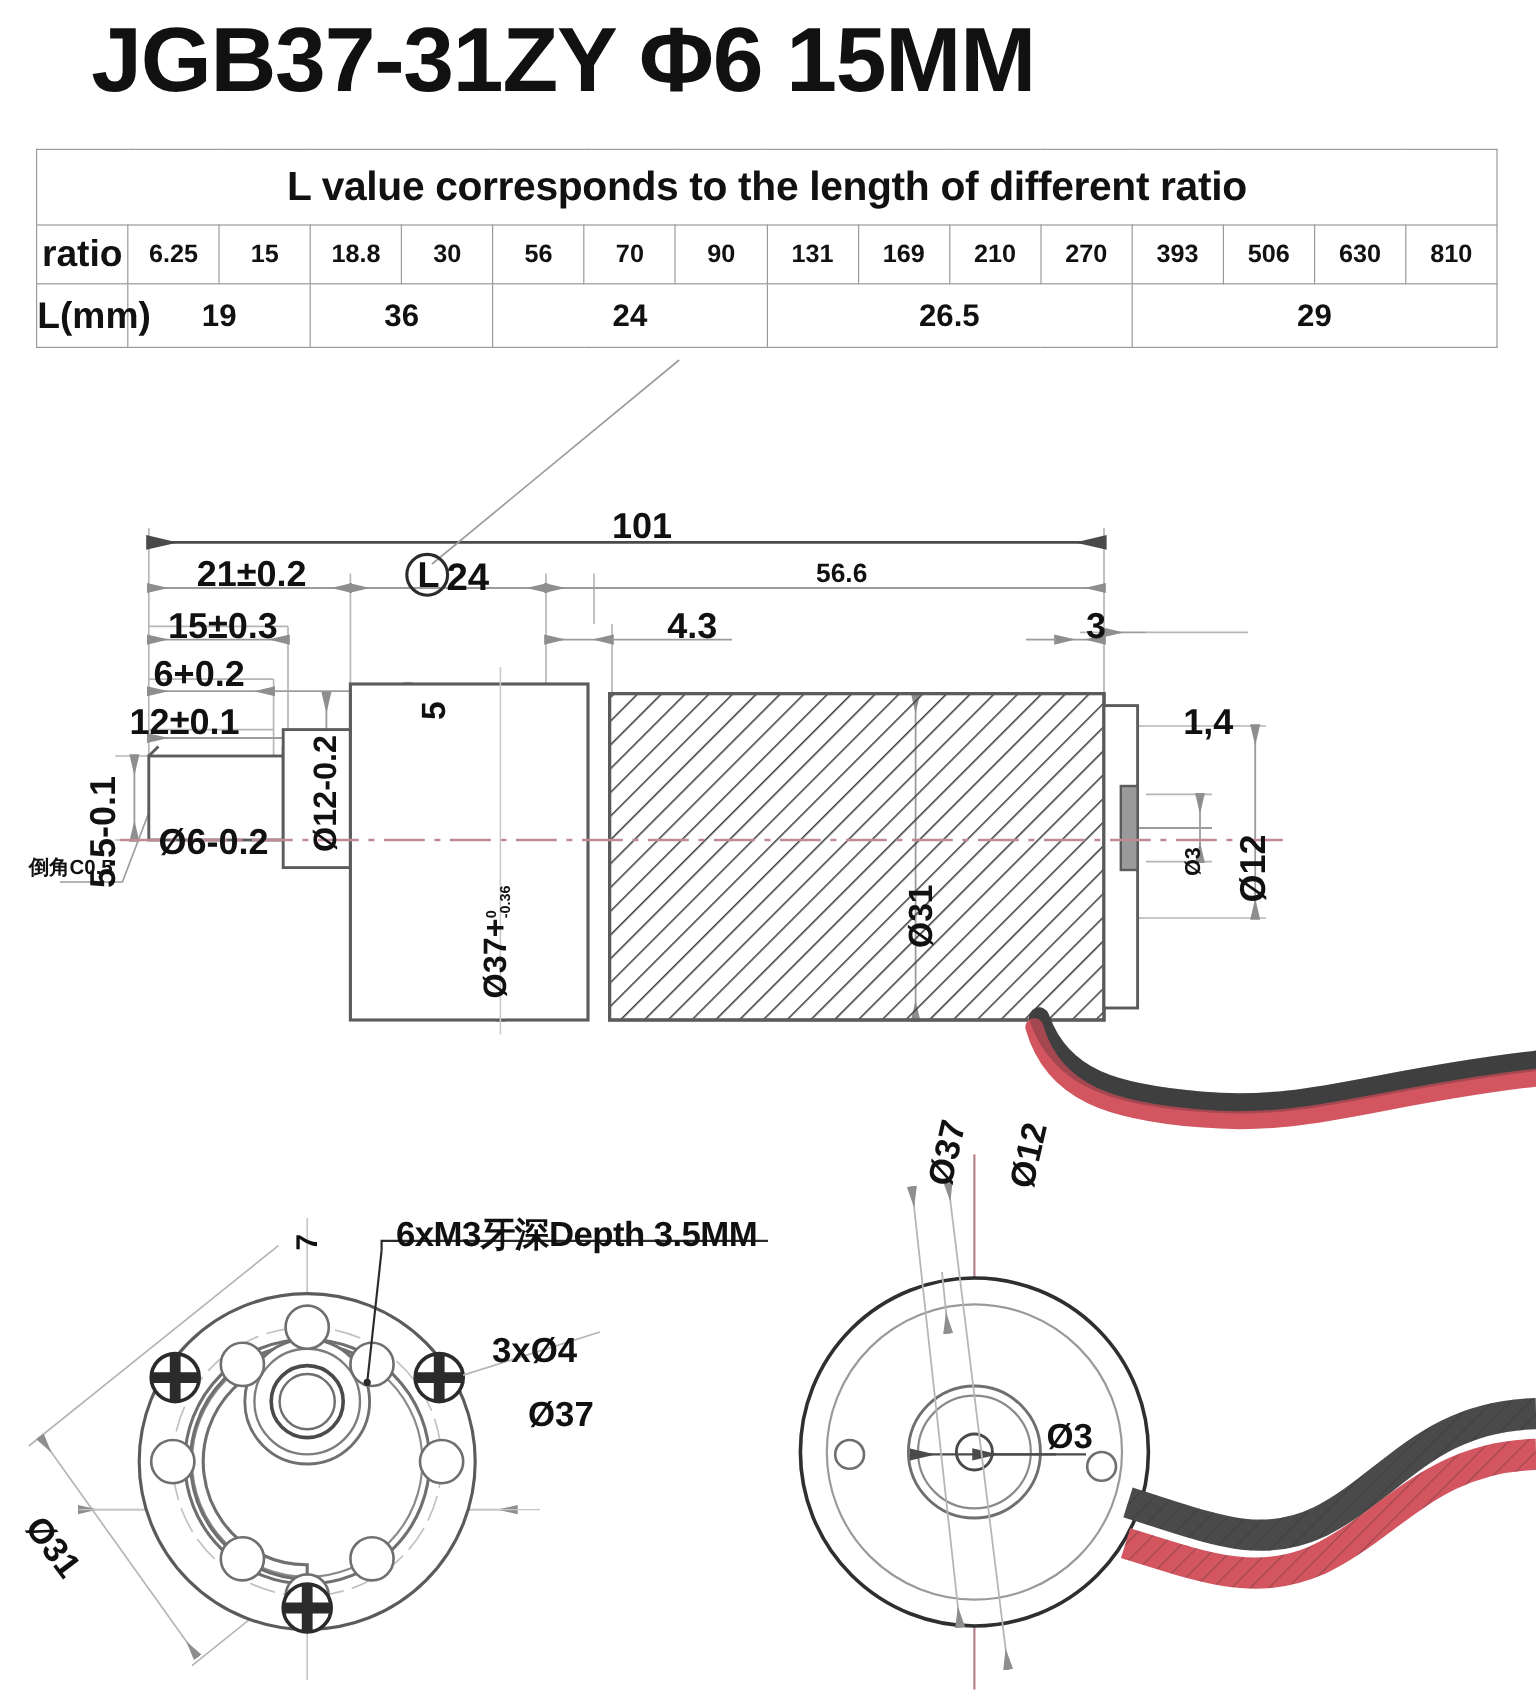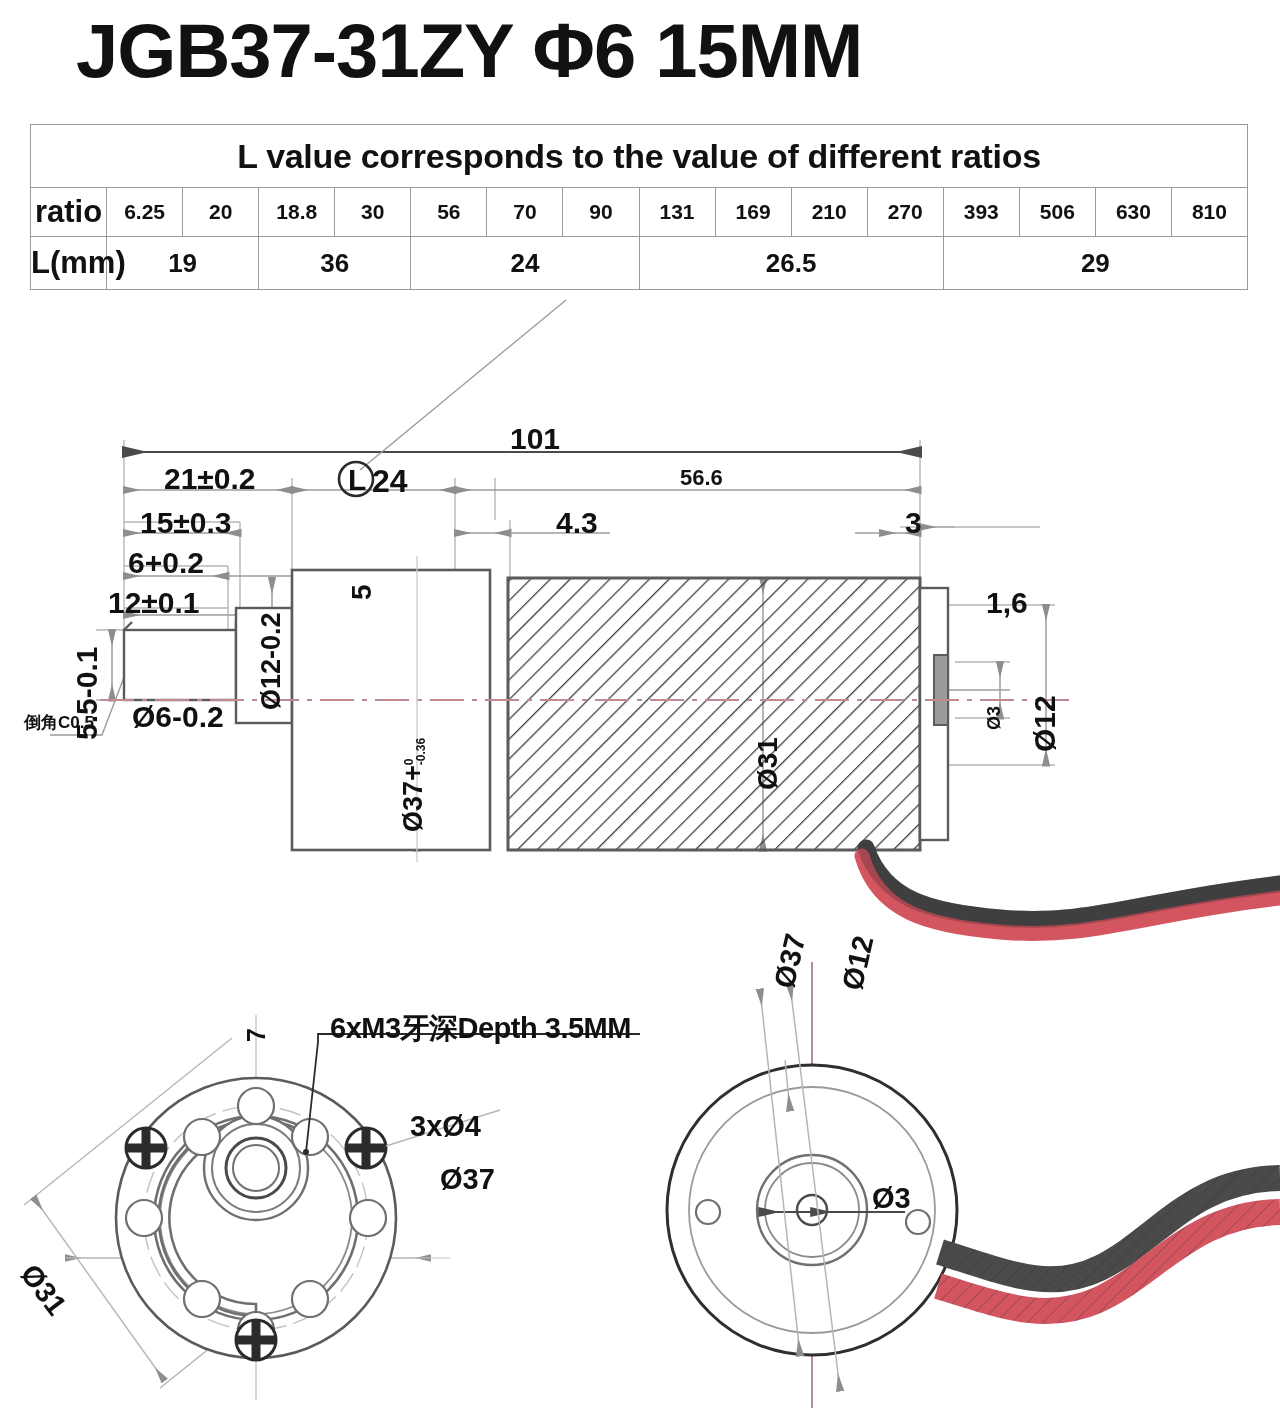--- a/index.html
+++ b/index.html
@@ -36,26 +36,26 @@
   .stack span{display:block;}
 </style>
 </head>
 <body>
 
 <div id="title">JGB37-31ZY Φ6 15MM</div>
 
 <table id="spec-table">
   <tbody>
       <tr class="hdr">
-    <td colspan="16">L value corresponds to the value of different ratios</td>
+    <td colspan="16">L value corresponds to the length of different ratio</td>
   </tr>
   <tr class="ratio">
     <td class="rowlab" style="width:150px">ratio</td>
     <td style="width:68px">6.25</td>
-    <td style="width:68px">20</td>
+    <td style="width:68px">15</td>
     <td style="width:75px">18.8</td>
     <td style="width:68px">30</td>
     <td style="width:68px">56</td>
     <td style="width:70px">70</td>
     <td style="width:68px">90</td>
     <td style="width:72px">131</td>
     <td style="width:72px">169</td>
     <td style="width:72px">210</td>
     <td style="width:72px">270</td>
     <td style="width:72px">393</td>
@@ -309,31 +309,31 @@
 <div class="lbl" style="left:348px;top:463px;font-size:30px;">L</div>
 <div class="lbl" style="left:372px;top:463px;font-size:32px;">24</div>
 
 <div class="lbl" style="left:164px;top:462px;font-size:30px;">21±0.2</div>
 <div class="lbl" style="left:140px;top:506px;font-size:30px;">15±0.3</div>
 <div class="lbl" style="left:128px;top:546px;font-size:30px;">6+0.2</div>
 <div class="lbl" style="left:108px;top:586px;font-size:30px;">12±0.1</div>
 
 <div class="lbl rot90" style="left:70px;top:740px;font-size:30px;">5.5-0.1</div>
 
-<div class="lbl" style="left:132px;top:686px;font-size:30px;margin-top:14px;">Ø6-0.2</div>
+<div class="lbl" style="left:132px;top:686px;font-size:30px;">Ø6-0.2</div>
 <div class="lbl rot90" style="left:256px;top:710px;font-size:27px;">Ø12-0.2</div>
 
 <div class="lbl thin" style="left:24px;top:711px;font-size:17px;">倒角C0.5</div>
 
 <div class="lbl rot90" style="left:346px;top:600px;font-size:28px;">5</div>
 
 <div class="lbl" style="left:556px;top:506px;font-size:30px;">4.3</div>
 <div class="lbl" style="left:680px;top:465px;font-size:22px;">56.6</div>
 <div class="lbl" style="left:905px;top:506px;font-size:30px;">3</div>
-<div class="lbl" style="left:986px;top:586px;font-size:30px;">1,6</div>
+<div class="lbl" style="left:986px;top:586px;font-size:30px;">1,4</div>
 
 <div class="rot90" style="position:absolute;left:398px;top:832px;white-space:nowrap;
      font-family:'Liberation Sans',sans-serif;font-weight:700;font-size:27px;color:#111;">
   <span>Ø37+</span><span class="stack"><span>0</span><span>-0.36</span></span>
 </div>
 
 <div class="lbl rot90" style="left:752px;top:790px;font-size:28px;">Ø31</div>
 
 <div class="lbl rot90" style="left:984px;top:730px;font-size:18px;">Ø3</div>
 <div class="lbl rot90" style="left:1028px;top:752px;font-size:30px;">Ø12</div>

